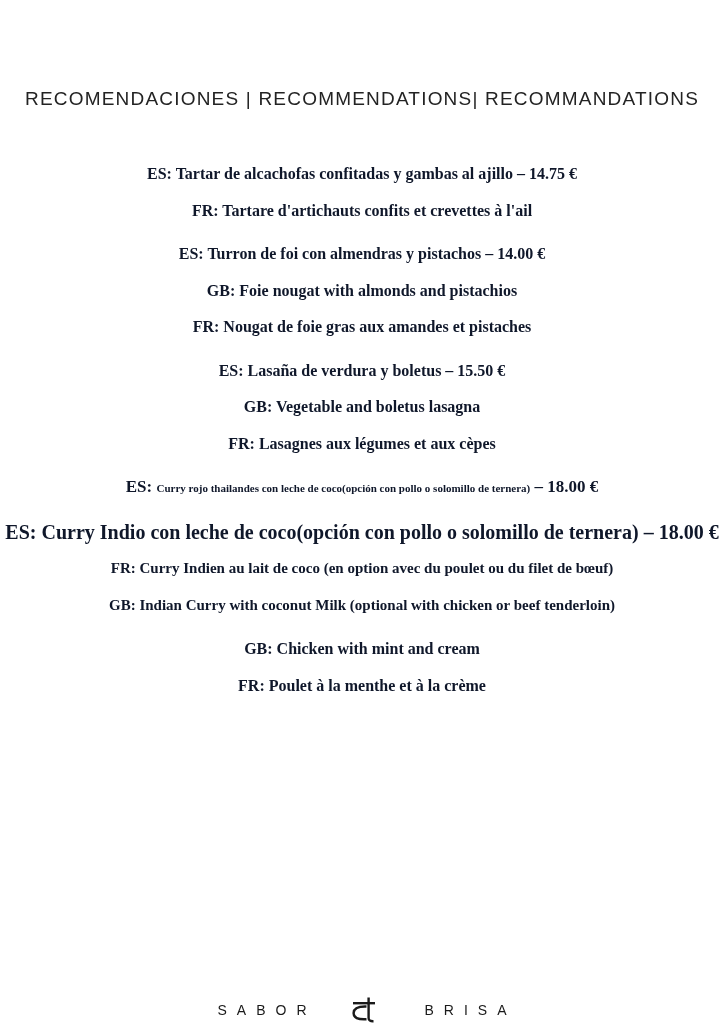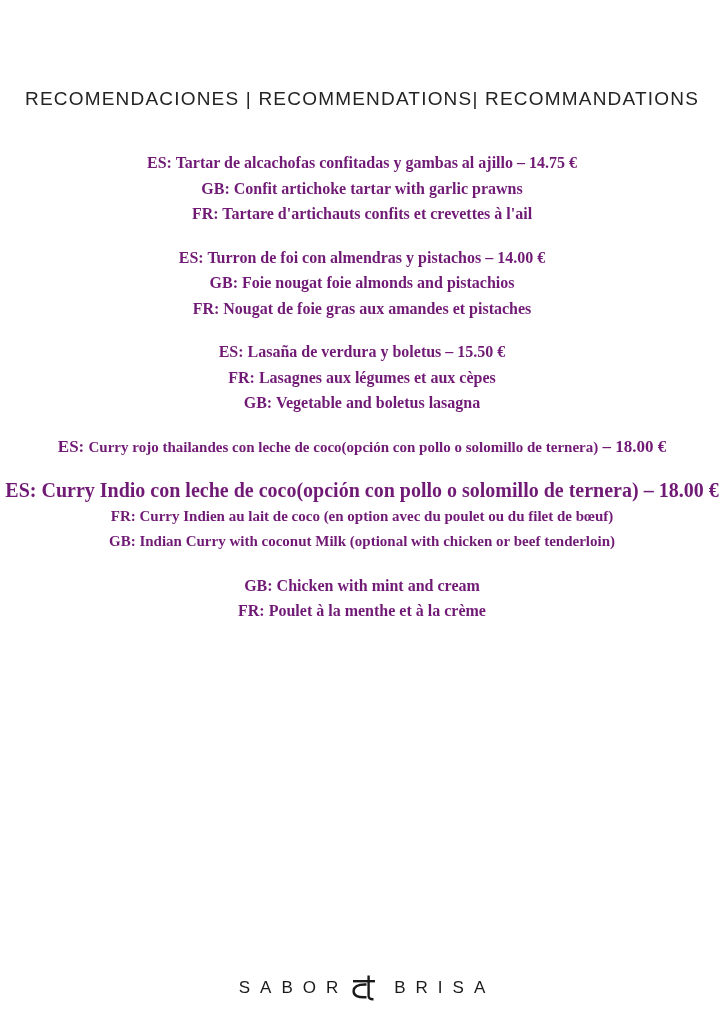--- a/index.html
+++ b/index.html
@@ -29,41 +29,41 @@
     white-space: nowrap;
   }
   .menu {
     margin-top: 40px;
     text-align: center;
   }
   .menu-block {
     margin-bottom: 18px;
   }
   .line {
-    margin: 0;
+    margin: 11px;
     font-weight: bold;
     line-height: 25.5px;
     white-space: nowrap;
-    color: #701a75;
+    color: #0f172a;
   }
   .sz-a  { font-size: 16px;   }  
   .sz-b  { font-size: 15px;   }  
   .sz-c  { font-size: 20px; }  
   .sz-lg { font-size: 17px;   }  
-  .sz-sm { font-size: 15px;   }  
+  .sz-sm { font-size: 11px;   }  
   .footer {
     margin-top: auto;
-    margin-bottom: 22px;
     display: flex;
     align-items: center;
     justify-content: center;
     font-family: "Liberation Sans", sans-serif;
-    font-size: 17px;
+    font-size: 14px;
     font-weight: 400;
     color: #1a1a1a;
+    gap: 31px;
   }
   .brand-word {
     letter-spacing: 10px;
     text-indent: 10px; 
     white-space: nowrap;
   }
   .amp-wrap {
     display: inline-flex;
     align-items: center;
     margin: 0 8px 0 2px;
@@ -83,34 +83,33 @@
 <body>
 
 <div class="page">
 
   <div class="doc-title">RECOMENDACIONES | RECOMMENDATIONS| RECOMMANDATIONS</div>
 
   <div class="menu">
 
     <div class="menu-block">
       <p class="line sz-a">ES: Tartar de alcachofas confitadas y gambas al ajillo – 14.75 €</p>
-      <p class="line sz-a">GB: Confit artichoke tartar with garlic prawns</p>
       <p class="line sz-a">FR: Tartare d'artichauts confits et crevettes à l'ail</p>
     </div>
 
     <div class="menu-block">
       <p class="line sz-a">ES: Turron de foi con almendras y pistachos – 14.00 €</p>
-      <p class="line sz-a">GB: Foie nougat foie almonds and pistachios</p>
+      <p class="line sz-a">GB: Foie nougat with almonds and pistachios</p>
       <p class="line sz-a">FR: Nougat de foie gras aux amandes et pistaches</p>
     </div>
 
     <div class="menu-block">
       <p class="line sz-a">ES: Lasaña de verdura y boletus – 15.50 €</p>
+      <p class="line sz-a">GB: Vegetable and boletus lasagna</p>
       <p class="line sz-a">FR: Lasagnes aux légumes et aux cèpes</p>
-      <p class="line sz-a">GB: Vegetable and boletus lasagna</p>
     </div>
 
     <div class="menu-block">
       <p class="line"><span class="sz-lg">ES: </span><span class="sz-sm">Curry rojo thailandes con leche de coco(opción con pollo o solomillo de ternera)</span><span class="sz-lg"> – 18.00 €</span></p>
     </div>
 
     <div class="menu-block">
       <p class="line sz-c">ES: Curry Indio con leche de coco(opción con pollo o solomillo de ternera) – 18.00 €</p>
       <p class="line sz-b">FR: Curry Indien au lait de coco (en option avec du poulet ou du filet de bœuf)</p>
       <p class="line sz-b">GB: Indian Curry with coconut Milk (optional with chicken or beef tenderloin)</p>

